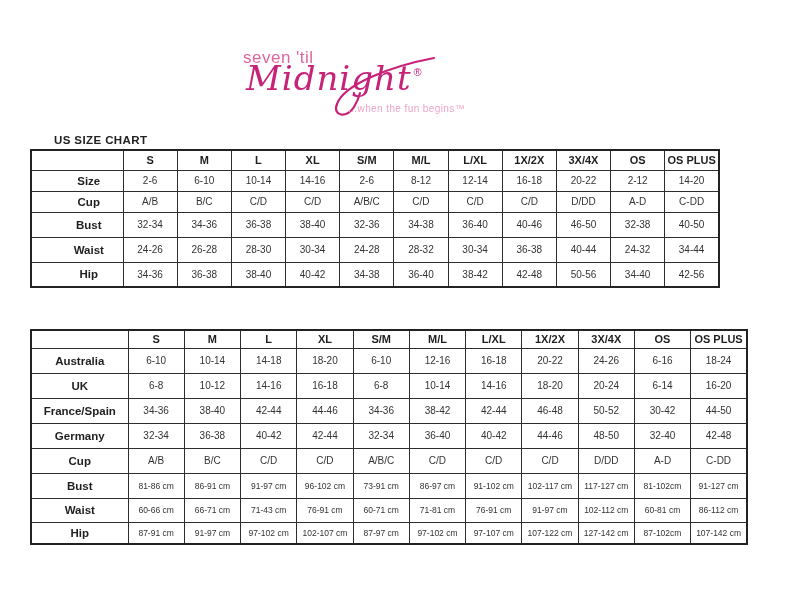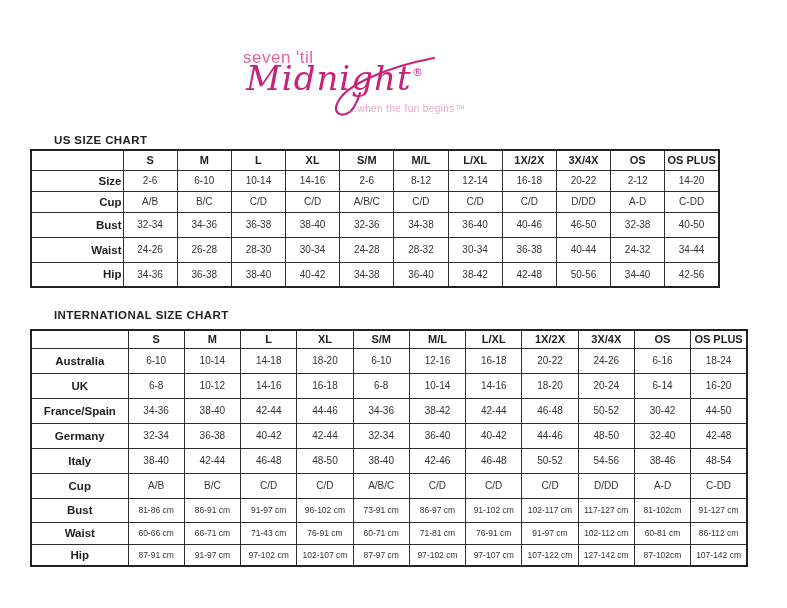--- a/index.html
+++ b/index.html
@@ -61,21 +61,21 @@
   thead th{font-size:11px;font-weight:bold;color:#1f1f1f;}
   th.rowlabel{font-size:11.5px;font-weight:bold;color:#1f1f1f;}
   td{font-size:10px;font-weight:400;color:#333;}
   td.cm{font-size:8.5px;letter-spacing:0;}
 
   
   .us-t col.label{width:92px;}
   .us-t thead tr{height:20px;}
   .us-t tbody tr:nth-child(-n+2){height:21px;}
   .us-t tbody tr:nth-child(n+3){height:25px;}
-  .us-t th.rowlabel{text-align:right;padding-left:24px;}
+  .us-t th.rowlabel{text-align:center;padding-left:24px;}
 
   
   .intl-t col.label{width:97px;}
   .intl-t thead tr{height:18px;}
   .intl-t tbody tr{height:25px;}
   .intl-t tbody tr:nth-child(7){height:24px;}
   .intl-t tbody tr:nth-child(n+8){height:22px;}
 </style>
 </head>
 <body>
@@ -194,21 +194,20 @@
             <td>38-42</td>
             <td>42-48</td>
             <td>50-56</td>
             <td>34-40</td>
             <td>42-56</td>
           </tr>
         </tbody>
       </table>
     </div>
 
-  <h2 class="chart-title intl">INTERNATIONAL SIZE CHART</h2>
   <div class="table-wrap intl">
       <table class="intl-t">
         <colgroup>
           <col class="label">
           <col>
           <col>
           <col>
           <col>
           <col>
           <col>
@@ -285,34 +284,20 @@
             <td>42-44</td>
             <td>32-34</td>
             <td>36-40</td>
             <td>40-42</td>
             <td>44-46</td>
             <td>48-50</td>
             <td>32-40</td>
             <td>42-48</td>
           </tr>
           <tr>
-            <th class="rowlabel">Italy</th>
-            <td>38-40</td>
-            <td>42-44</td>
-            <td>46-48</td>
-            <td>48-50</td>
-            <td>38-40</td>
-            <td>42-46</td>
-            <td>46-48</td>
-            <td>50-52</td>
-            <td>54-56</td>
-            <td>38-46</td>
-            <td>48-54</td>
-          </tr>
-          <tr>
             <th class="rowlabel">Cup</th>
             <td>A/B</td>
             <td>B/C</td>
             <td>C/D</td>
             <td>C/D</td>
             <td>A/B/C</td>
             <td>C/D</td>
             <td>C/D</td>
             <td>C/D</td>
             <td>D/DD</td>

